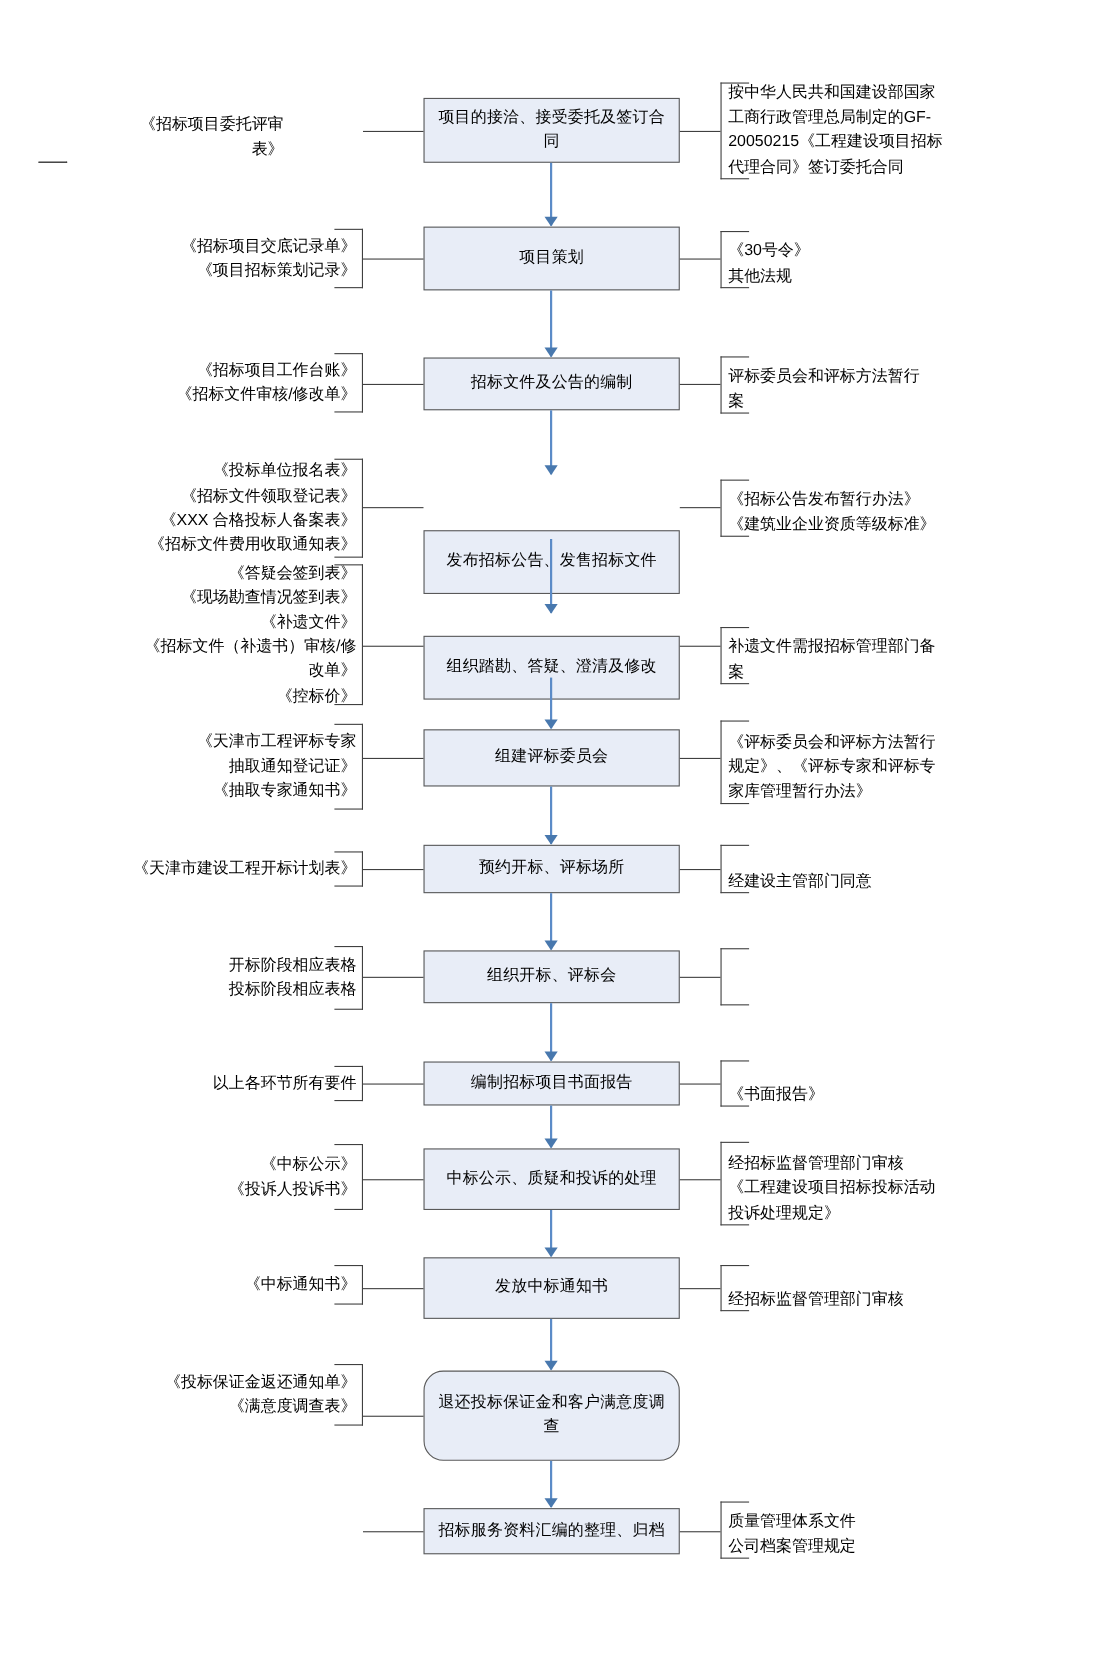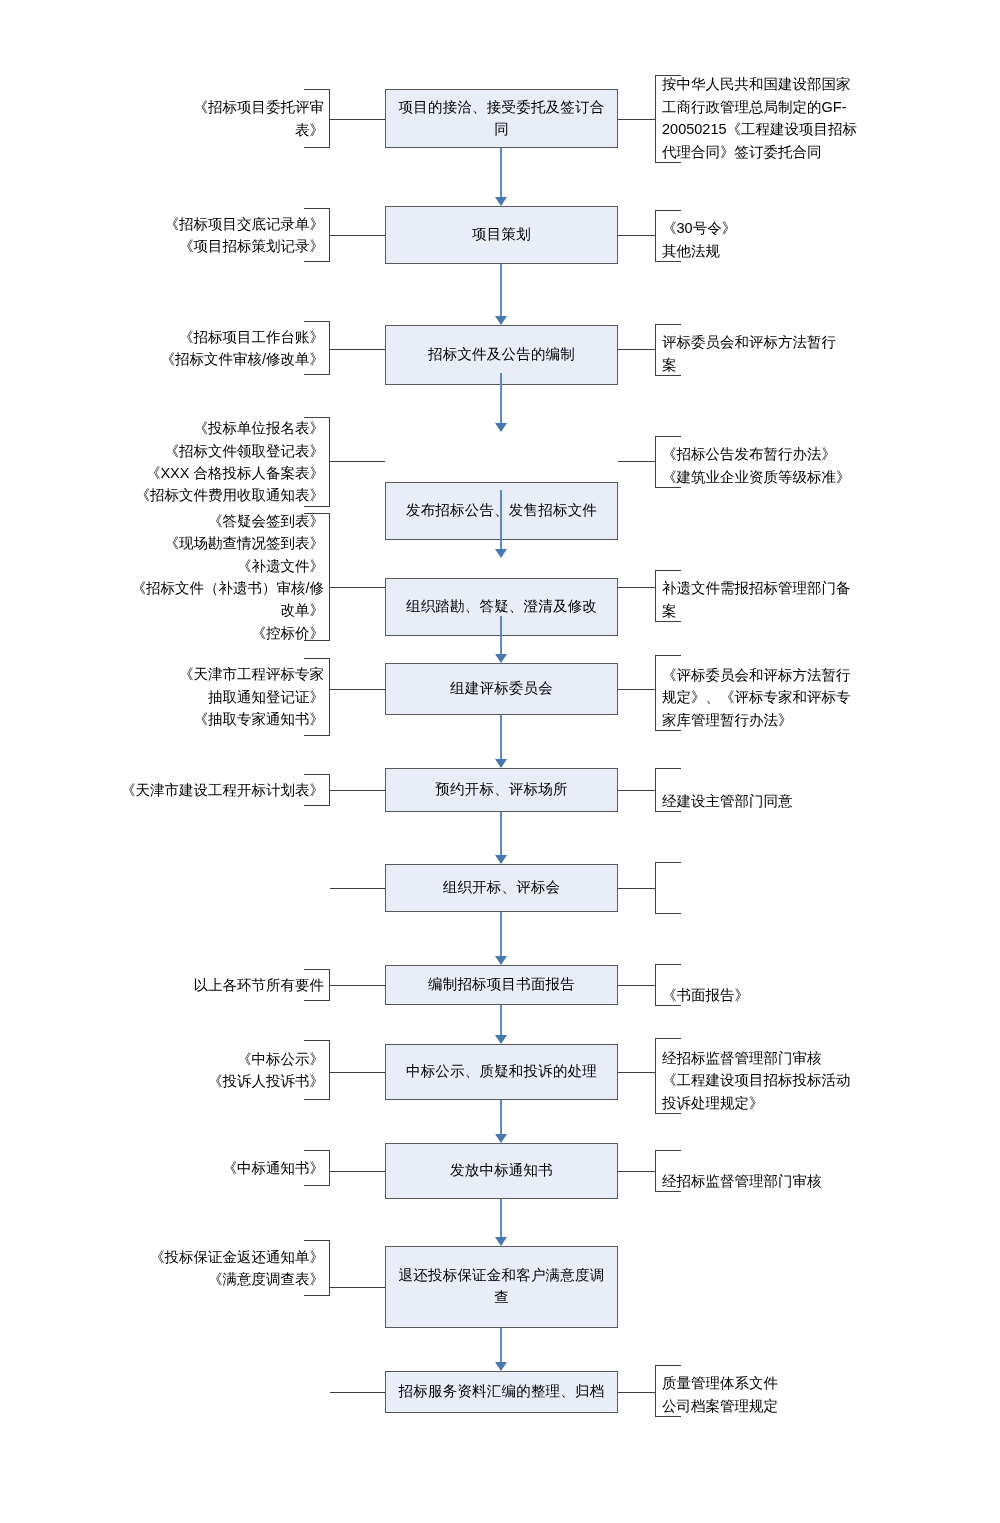--- a/index.html
+++ b/index.html
@@ -132,21 +132,21 @@
 </style>
 </head>
 <body>
 
 <div id="canvas">
     <div class="node" style="top: 89px; height: 59px;">
       <span>项目的接洽、接受委托及签订合
 同</span>
     </div>
     <div class="arrow" style="top: 148px; height: 57px;"></div>
-    <div class="lnote" style="top: 89px; height: 59px; left: 60px; width: 270px;">
+    <div class="lnote" style="top: 89px; height: 59px; left: 60px; width: 270px; flex-direction: column;">
       <div class="ltext">《招标项目委托评审
 表》</div>
       <div class="lbracket"></div>
     </div>
     <div class="leader" style="left: 330px; width: 55px; top: 119px;"></div>
     <div class="rnote" style="top: 75px; height: 88px; left: 655px; width: 340px;">
       <div class="rbracket"></div>
       <div class="rtext">按中华人民共和国建设部国家
 工商行政管理总局制定的GF-
 20050215《工程建设项目招标
@@ -162,21 +162,21 @@
 《项目招标策划记录》</div>
       <div class="lbracket"></div>
     </div>
     <div class="leader" style="left: 330px; width: 55px; top: 235px;"></div>
     <div class="rnote" style="top: 210px; height: 52px; left: 655px; width: 340px;">
       <div class="rbracket"></div>
       <div class="rtext">《30号令》
 其他法规</div>
     </div>
     <div class="leader" style="left: 618px; width: 37px; top: 235px;"></div>
-    <div class="node" style="top: 325px; height: 60px; align-items: center;">
+    <div class="node" style="top: 325px; height: 48px; align-items: center;">
       <span>招标文件及公告的编制</span>
     </div>
     <div class="arrow" style="top: 373px; height: 58px;"></div>
     <div class="lnote" style="top: 321px; height: 54px; left: 60px; width: 270px;">
       <div class="ltext">《招标项目工作台账》
 《招标文件审核/修改单》</div>
       <div class="lbracket"></div>
     </div>
     <div class="leader" style="left: 330px; width: 55px; top: 349px;"></div>
     <div class="rnote" style="top: 324px; height: 52px; left: 655px; width: 340px;">
@@ -252,20 +252,25 @@
     <div class="leader" style="left: 330px; width: 55px; top: 790px;"></div>
     <div class="rnote" style="top: 768px; height: 44px; left: 655px; width: 340px;">
       <div class="rbracket"></div>
       <div class="rtext">经建设主管部门同意</div>
     </div>
     <div class="leader" style="left: 618px; width: 37px; top: 790px;"></div>
     <div class="node" style="top: 864px; height: 48px;">
       <span>组织开标、评标会</span>
     </div>
     <div class="arrow" style="top: 912px; height: 52px;"></div>
+    <div class="lnote" style="top: 860px; height: 58px; left: 60px; width: 270px;">
+      <div class="ltext">开标阶段相应表格
+投标阶段相应表格</div>
+      <div class="lbracket"></div>
+    </div>
     <div class="leader" style="left: 330px; width: 55px; top: 888px;"></div>
     <div class="rnote" style="top: 862px; height: 52px; left: 655px; width: 340px;">
       <div class="rbracket"></div>
     </div>
     <div class="leader" style="left: 618px; width: 37px; top: 888px;"></div>
     <div class="node" style="top: 965px; height: 40px;">
       <span>编制招标项目书面报告</span>
     </div>
     <div class="arrow" style="top: 1005px; height: 38px;"></div>
     <div class="lnote" style="top: 969px; height: 32px; left: 60px; width: 270px;">
@@ -302,21 +307,21 @@
     <div class="lnote" style="top: 1150px; height: 36px; left: 60px; width: 270px;">
       <div class="ltext">《中标通知书》</div>
       <div class="lbracket"></div>
     </div>
     <div class="leader" style="left: 330px; width: 55px; top: 1171px;"></div>
     <div class="rnote" style="top: 1150px; height: 42px; left: 655px; width: 340px;">
       <div class="rbracket"></div>
       <div class="rtext">经招标监督管理部门审核</div>
     </div>
     <div class="leader" style="left: 618px; width: 37px; top: 1171px;"></div>
-    <div class="node" style="top: 1246px; height: 82px;">
+    <div class="node" style="top: 1246px; height: 82px; border-radius: 18px;">
       <span>退还投标保证金和客户满意度调
 查</span>
     </div>
     <div class="arrow" style="top: 1328px; height: 42px;"></div>
     <div class="lnote" style="top: 1240px; height: 56px; left: 60px; width: 270px;">
       <div class="ltext">《投标保证金返还通知单》
 《满意度调查表》</div>
       <div class="lbracket"></div>
     </div>
     <div class="leader" style="left: 330px; width: 55px; top: 1287px;"></div>

